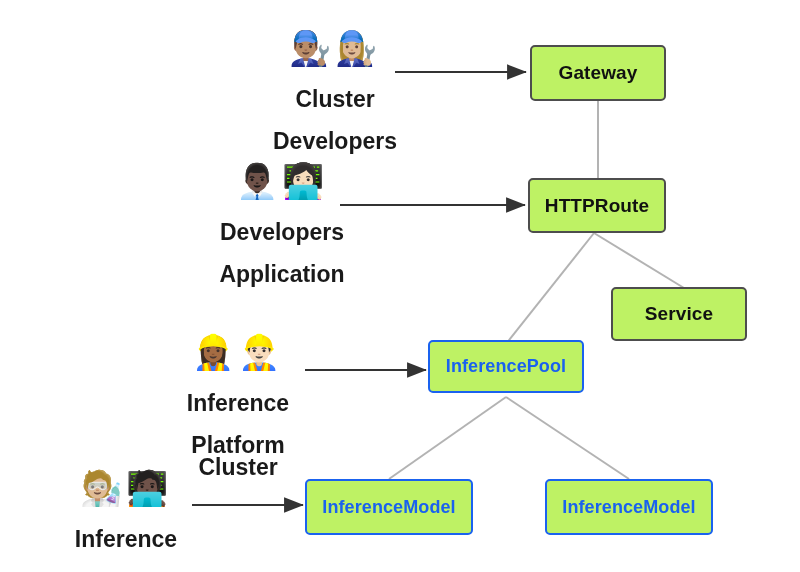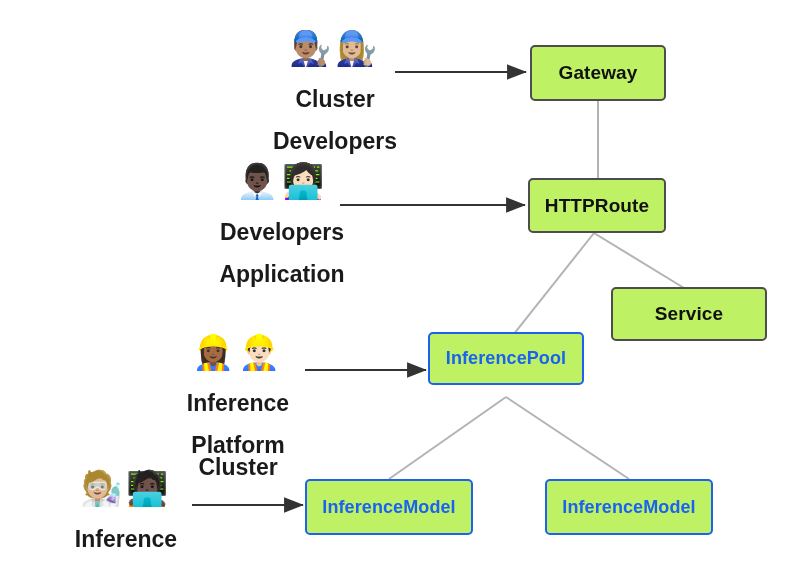--- a/index.html
+++ b/index.html
@@ -91,24 +91,24 @@
       </g>
   </svg>
 
   <div id="nodes-group">
       <div class="node node-dark" style="left: 530px; top: 45px; width: 136px; height: 56px; font-size: 19px;">
         <span>Gateway</span>
       </div>
       <div class="node node-dark" style="left: 528px; top: 178px; width: 138px; height: 55px; font-size: 19px;">
         <span>HTTPRoute</span>
       </div>
-      <div class="node node-dark" style="left: 611px; top: 287px; width: 156px; height: 54px; font-size: 19px;">
+      <div class="node node-dark" style="left: 611px; top: 287px; width: 136px; height: 54px; font-size: 19px;">
         <span>Service</span>
       </div>
-      <div class="node node-blue" style="left: 428px; top: 332px; width: 156px; height: 53px; font-size: 18px;">
+      <div class="node node-blue" style="left: 428px; top: 340px; width: 156px; height: 53px; font-size: 18px;">
         <span>InferencePool</span>
       </div>
       <div class="node node-blue" style="left: 305px; top: 479px; width: 168px; height: 56px; font-size: 18px;">
         <span>InferenceModel</span>
       </div>
       <div class="node node-blue" style="left: 545px; top: 479px; width: 168px; height: 56px; font-size: 18px;">
         <span>InferenceModel</span>
       </div>
     </div>
   <div id="personas-group">

